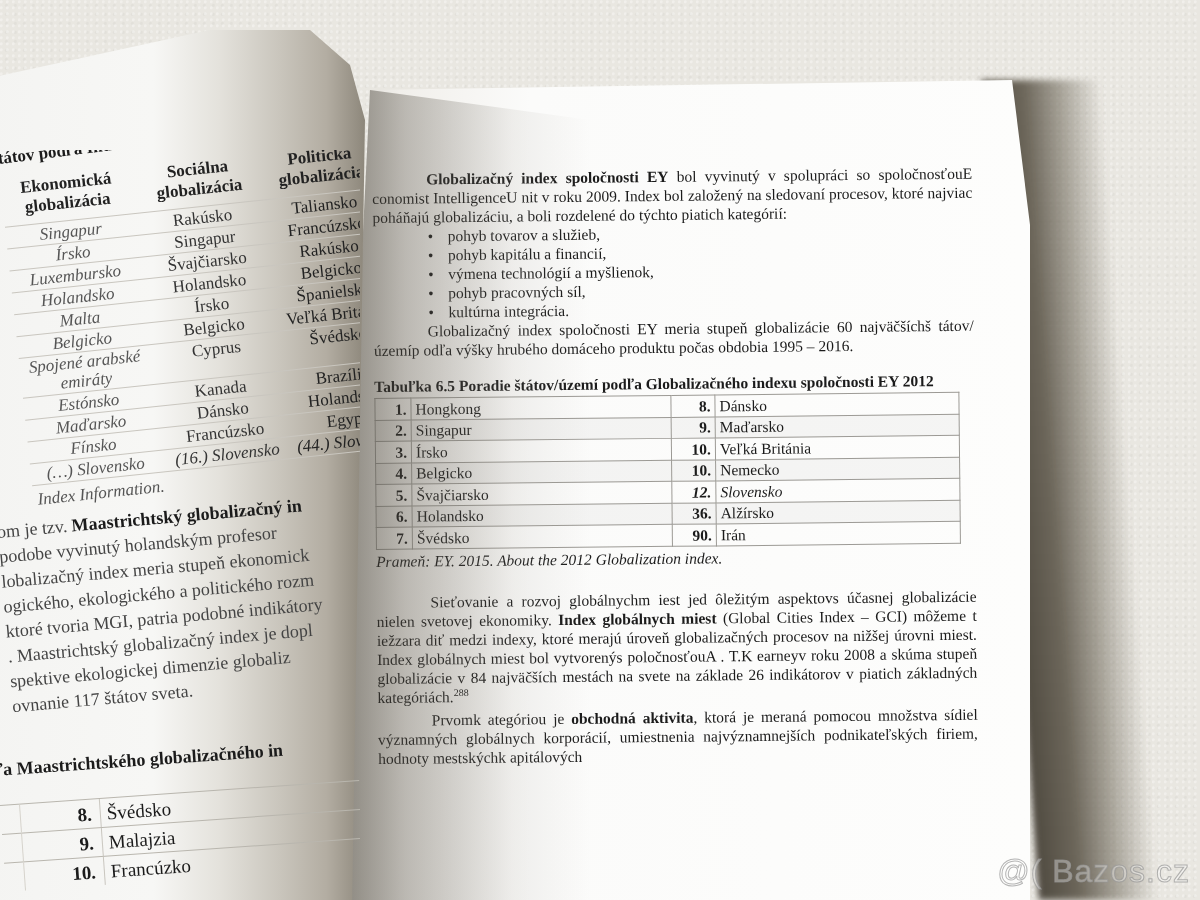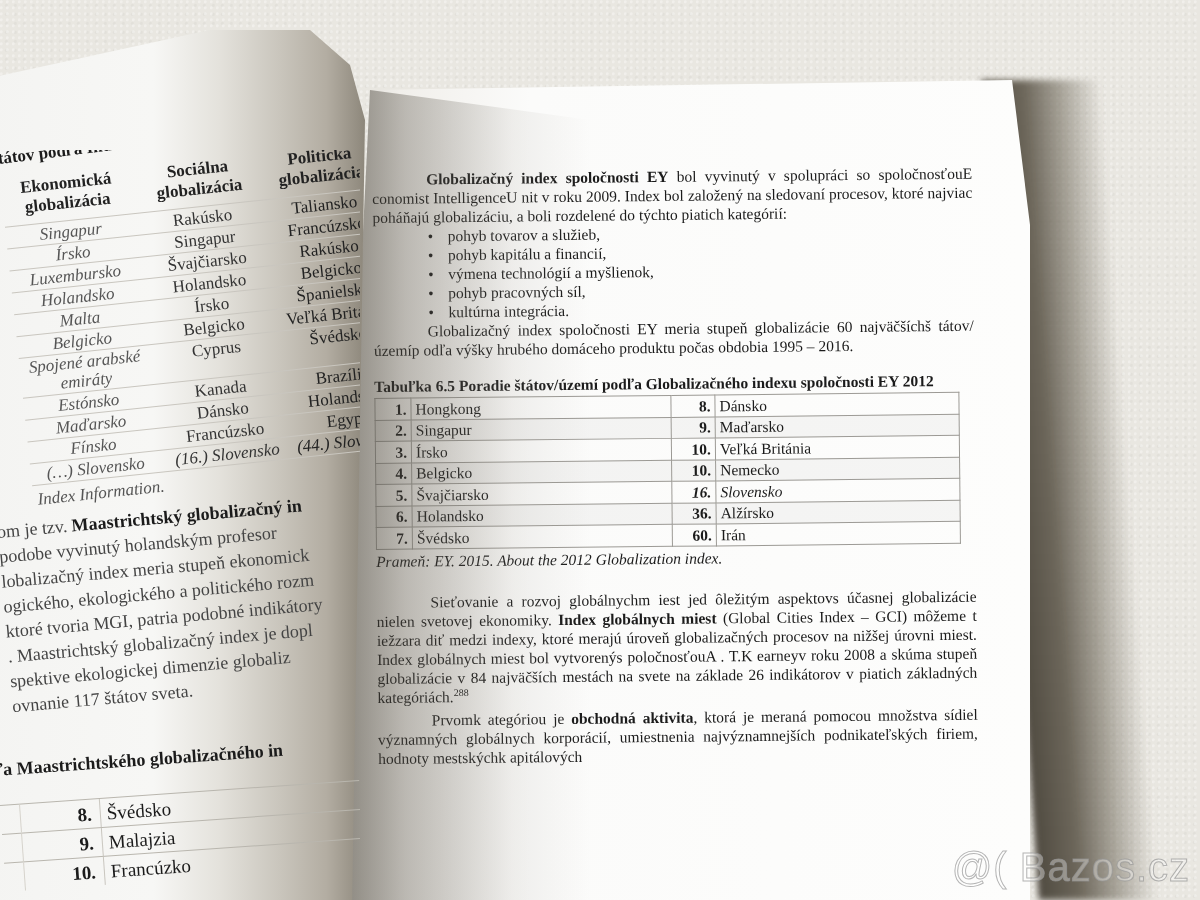--- a/index.html
+++ b/index.html
@@ -126,21 +126,21 @@
   }
   .mgi-row { display: flex; height: 29px; line-height: 29px; border-top: 1px solid #b9b6ae; }
   .mgi-row .n { width: 80px; text-align: right; font-weight: bold; padding-right: 8px; border-right: 1px solid #c9c6bf; }
   .mgi-row .v { padding-left: 6px; }
   .mgi-row .spacer { width: 20px; border-right: 1px solid #d6d3cc; }
 
   
   .watermark {
     position: absolute; right: 10px; bottom: 10px;
     font-family: "Liberation Sans", "DejaVu Sans", sans-serif;
-    font-size: 40px;
+    font-size: 32px;
     color: rgba(255,255,255,0.35);
     -webkit-text-stroke: 1px rgba(150,150,150,0.7);
     letter-spacing: 1px;
   }
 </style>
 </head>
 <body>
 
 <div class="right-shadow"></div>
 <div class="right-page"></div>
@@ -179,33 +179,33 @@
     </tr>
     <tr>
       <td class="num">4.</td>
       <td class="nm">Belgicko</td>
       <td class="num r">10.</td>
       <td>Nemecko</td>
     </tr>
     <tr>
       <td class="num">5.</td>
       <td class="nm">Švajčiarsko</td>
-      <td class="num r it">16.</td>
+      <td class="num r it">12.</td>
       <td class="it">Slovensko</td>
     </tr>
     <tr>
       <td class="num">6.</td>
       <td class="nm">Holandsko</td>
       <td class="num r">36.</td>
       <td>Alžírsko</td>
     </tr>
     <tr>
       <td class="num">7.</td>
       <td class="nm">Švédsko</td>
-      <td class="num r">60.</td>
+      <td class="num r">90.</td>
       <td>Irán</td>
     </tr>
   </tbody>
     </table>
   <p class="source">Prameň: EY. 2015. About the 2012 Globalization index.</p>
 
   <p class="rp-p indent p2"><span>Sieťovanie a rozvoj globálnychm iest jed ôležitým aspektovs účasnej globalizácie nielen svetovej ekonomiky. </span><b>Index globálnych miest</b><span> (Global Cities Index – GCI) môžeme t iežzara diť medzi indexy, ktoré merajú úroveň globalizačných procesov na nižšej úrovni miest. Index globálnych miest bol vytvorenýs poločnosťouA . T.K earneyv roku 2008 a skúma stupeň globalizácie v 84 najväčších mestách na svete na základe 26 indikátorov v piatich základných kategóriách.</span><sup>288</sup></p>
   <p class="rp-p indent" style="margin-top:4px"><span>Prvomk ategóriou je </span><b>obchodná aktivita</b><span>, ktorá je meraná pomocou množstva sídiel významných globálnych korporácií, umiestnenia najvýznamnejších podnikateľských firiem, hodnoty mestskýchk apitálových</span></p>
 </div>
 <div class="right-shade"></div>

